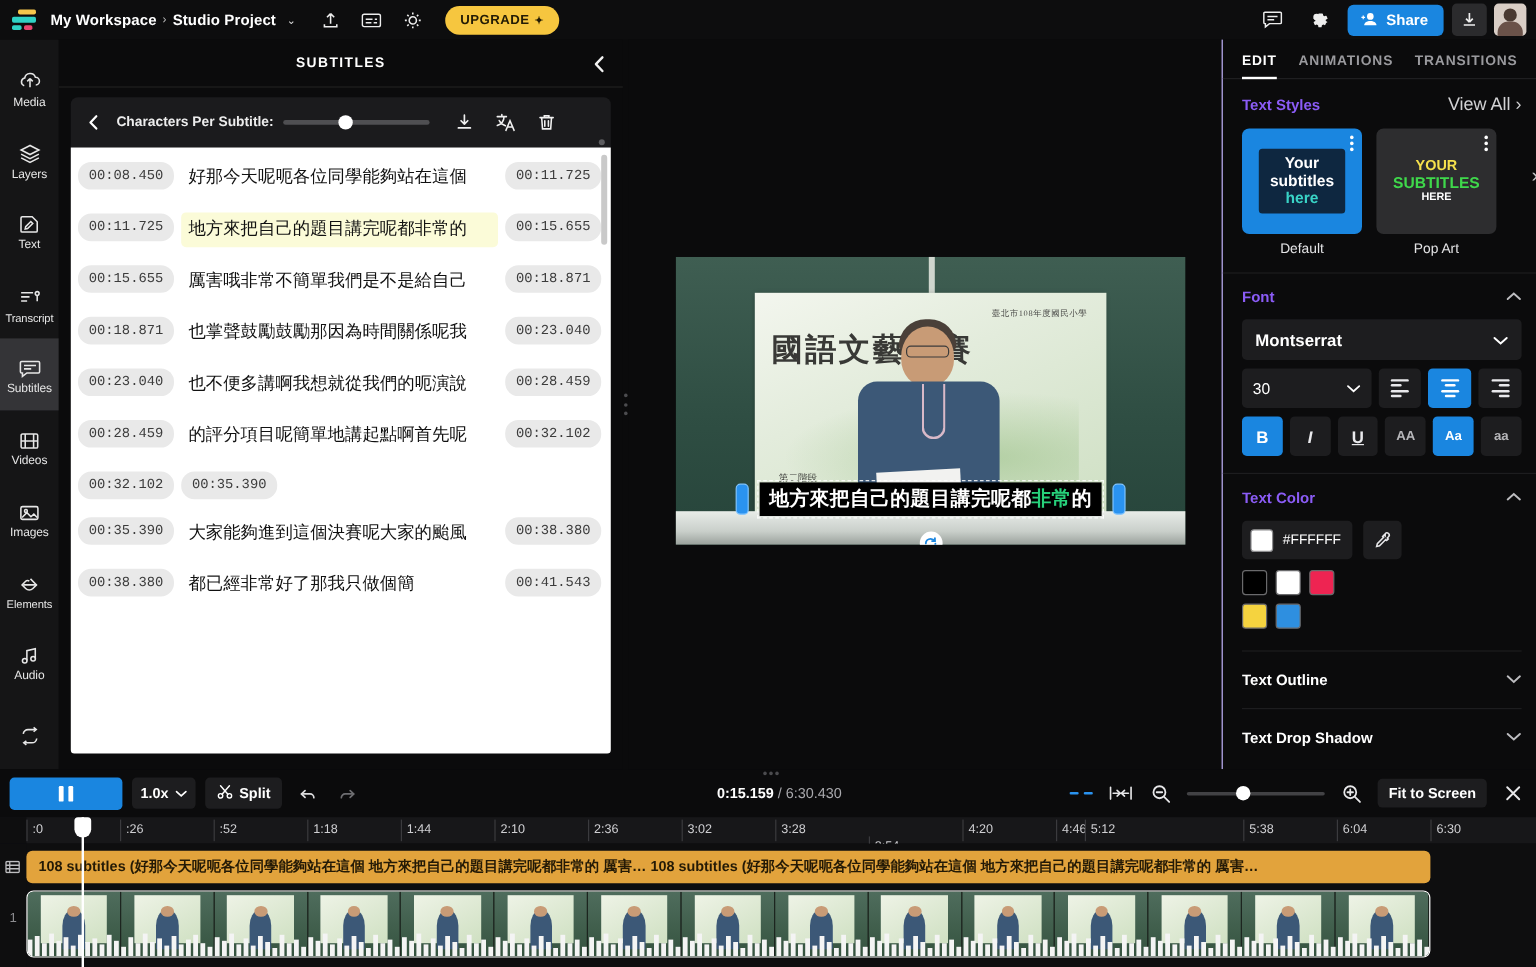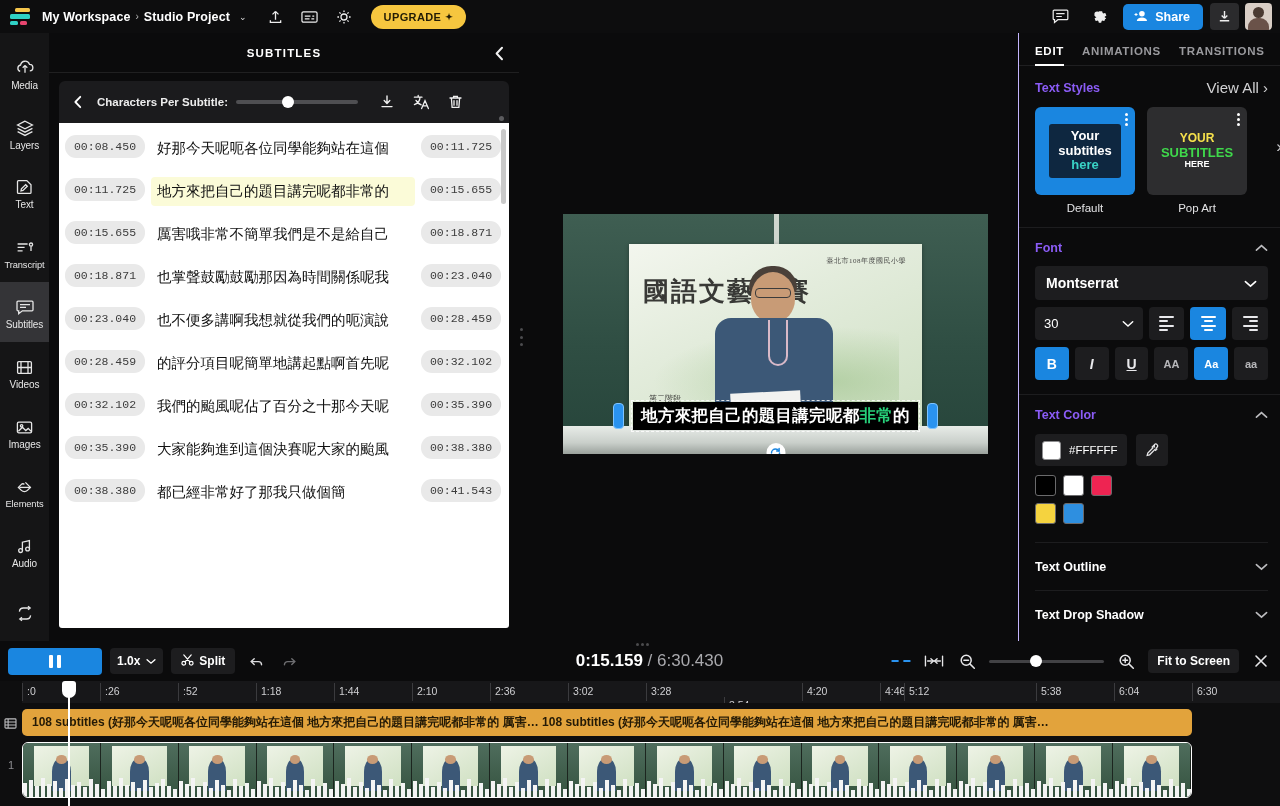--- a/index.html
+++ b/index.html
@@ -277,21 +277,21 @@
   .speed {
     height: 26px; min-width: 52px; background: #1d1d1f; border-radius: 4px; padding: 0 7px;
     display: flex; align-items: center; gap: 6px; font-size: 12px; font-weight: 700; color: #fff;
   }
   .split {
     height: 26px; background: #1d1d1f; border-radius: 4px; padding: 0 10px;
     display: flex; align-items: center; gap: 5px; font-size: 12px; font-weight: 700; color: #fff;
   }
   .undo { width: 26px; height: 26px; display: flex; align-items: center; justify-content: center; color: #dcdcde; font-size: 14px; }
   .redo { width: 26px; height: 26px; display: flex; align-items: center; justify-content: center; color: #6e6e71; font-size: 14px; }
-  .timecode { position: absolute; left: 50%; transform: translateX(-50%); font-size: 17px; font-weight: 700; color: #fff; padding-left: 19px; }
+  .timecode { position: absolute; left: 50%; transform: translateX(-50%); font-size: 12px; font-weight: 700; color: #fff; padding-left: 19px; }
   .timecode .tot { color: #a9a9ad; font-weight: 400; }
   .zoomgrp { position: absolute; right: 8px; display: flex; align-items: center; gap: 11px; }
   .zs { position: relative; width: 115px; height: 14px; display: flex; align-items: center; }
   .zs .track { width: 100%; height: 3px; background: #424245; border-radius: 2px; }
   .zs .knob { position: absolute; left: 41px; top: 1px; width: 12px; height: 12px; border-radius: 50%; background: #fff; }
   .fit {
     height: 24px; background: #1d1d1f; border-radius: 4px; padding: 0 9px;
     display: flex; align-items: center; font-size: 12px; font-weight: 700; color: #fff;
   }
   .ico-btn { width: 22px; height: 22px; display: flex; align-items: center; justify-content: center; color: #e7e7e9; }
@@ -566,21 +566,20 @@
           <div class="sub-text">也不便多講啊我想就從我們的呃演說</div>
           <div class="ts">00:28.459</div>
         </div>
         <div class="sub-row">
           <div class="ts">00:28.459</div>
           <div class="sub-text">的評分項目呢簡單地講起點啊首先呢</div>
           <div class="ts">00:32.102</div>
         </div>
         <div class="sub-row">
           <div class="ts">00:32.102</div>
-          <div class="sub-text">我們的颱風呢佔了百分之十那今天呢</div>
           <div class="ts">00:35.390</div>
         </div>
         <div class="sub-row">
           <div class="ts">00:35.390</div>
           <div class="sub-text">大家能夠進到這個決賽呢大家的颱風</div>
           <div class="ts">00:38.380</div>
         </div>
         <div class="sub-row">
           <div class="ts">00:38.380</div>
           <div class="sub-text">都已經非常好了那我只做個簡</div>

